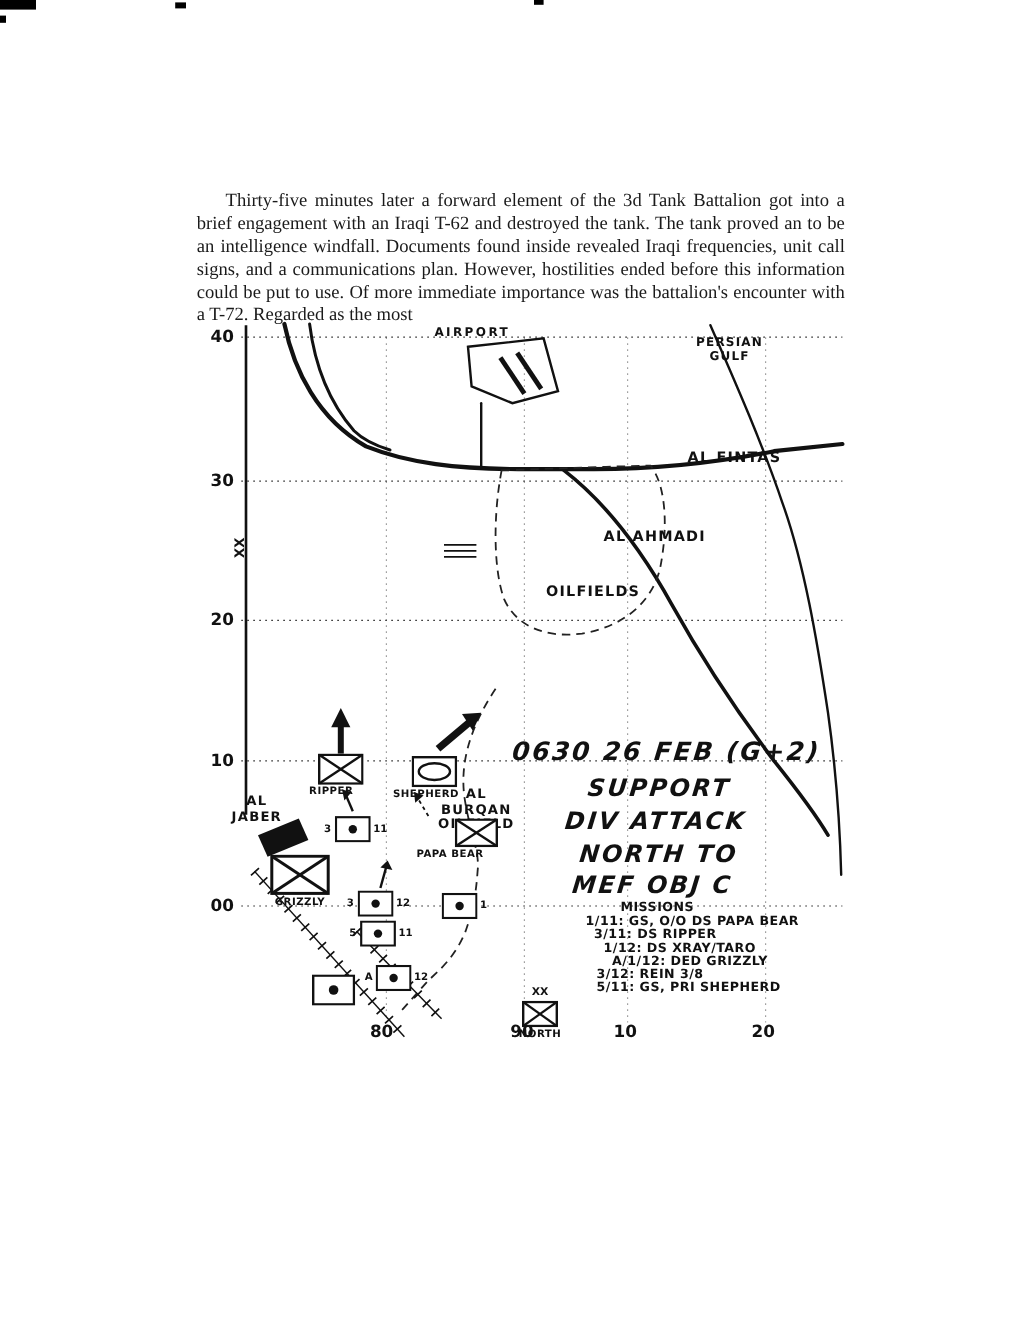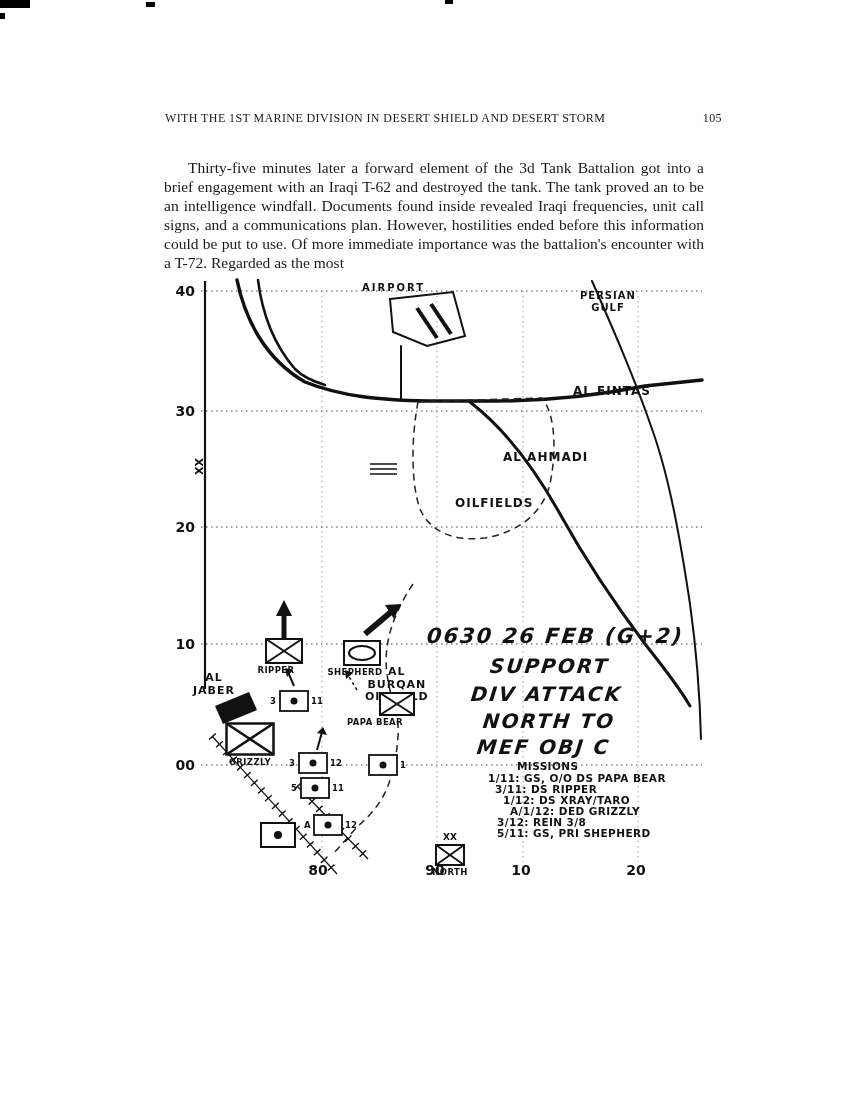--- a/index.html
+++ b/index.html
@@ -6,21 +6,21 @@
   .page{position:relative;width:856px;height:1099px;background:#fff;color:#1a1a1a;
         font-family:"Liberation Serif",serif;overflow:hidden;}
   .artifact{position:absolute;background:#000;}
 
   .header{position:absolute;left:165px;top:111px;width:557px;display:flex;
           justify-content:space-between;font-size:12px;letter-spacing:.4px;}
   .body-text{position:absolute;left:164px;top:142px;width:540px;font-size:15.5px;
              line-height:1.23;text-align:justify;text-indent:24px;}
   .caption{position:absolute;left:163px;top:921px;font-style:italic;font-size:15px;}
 
-  .map{position:absolute;left:165px;top:274px;width:545px;height:622px;}
+  .map{position:absolute;left:165px;top:264px;width:545px;height:622px;}
   .map svg.linework{position:absolute;left:0;top:0;}
 
   .mlabel{position:absolute;font-family:"DejaVu Sans",sans-serif;font-weight:bold;color:#111;}
   .prelines{white-space:pre-line;text-align:center;line-height:1.15;}
   .gridnum{font-size:14px;}
   .gy{left:2px;width:28px;text-align:right;}
   .gx{width:30px;text-align:center;top:588px;}
   .place{font-size:12px;letter-spacing:1px;}
   .anno{font-style:italic;letter-spacing:2px;transform:skewX(-6deg);font-size:20px;}
   .missions{font-size:10.5px;letter-spacing:.4px;line-height:1;}
@@ -36,24 +36,20 @@
 </head>
 <body>
 
 <div class="page">
 
   <div class="artifact" style="left:0;top:0;width:30px;height:8px;"></div>
   <div class="artifact" style="left:146px;top:2px;width:9px;height:5px;"></div>
   <div class="artifact" style="left:0;top:13px;width:5px;height:6px;"></div>
   <div class="artifact" style="left:445px;top:0;width:8px;height:4px;"></div>
 
-  <div class="header">
-    <span>WITH THE 1ST MARINE DIVISION IN DESERT SHIELD AND DESERT STORM</span>
-    <span>105</span>
-  </div>
 
   <p class="body-text">Thirty-five minutes later a forward element of the 3d Tank Battalion got into a brief engagement with an Iraqi T-62 and destroyed the tank. The tank proved an to be an intelligence windfall. Documents found inside revealed Iraqi frequencies, unit call signs, and a communications plan. However, hostilities ended before this information could be put to use. Of more immediate importance was the battalion's encounter with a T-72. Regarded as the most</p>
 
   <div class="map">
 
     <svg class="linework" width="545" height="622" viewBox="0 0 545 622">
 
       <g stroke="#444" stroke-width="1" stroke-dasharray="1.5 3.5">
         <line x1="36" y1="17" x2="537" y2="17"></line>
         <line x1="36" y1="137" x2="537" y2="137"></line>

